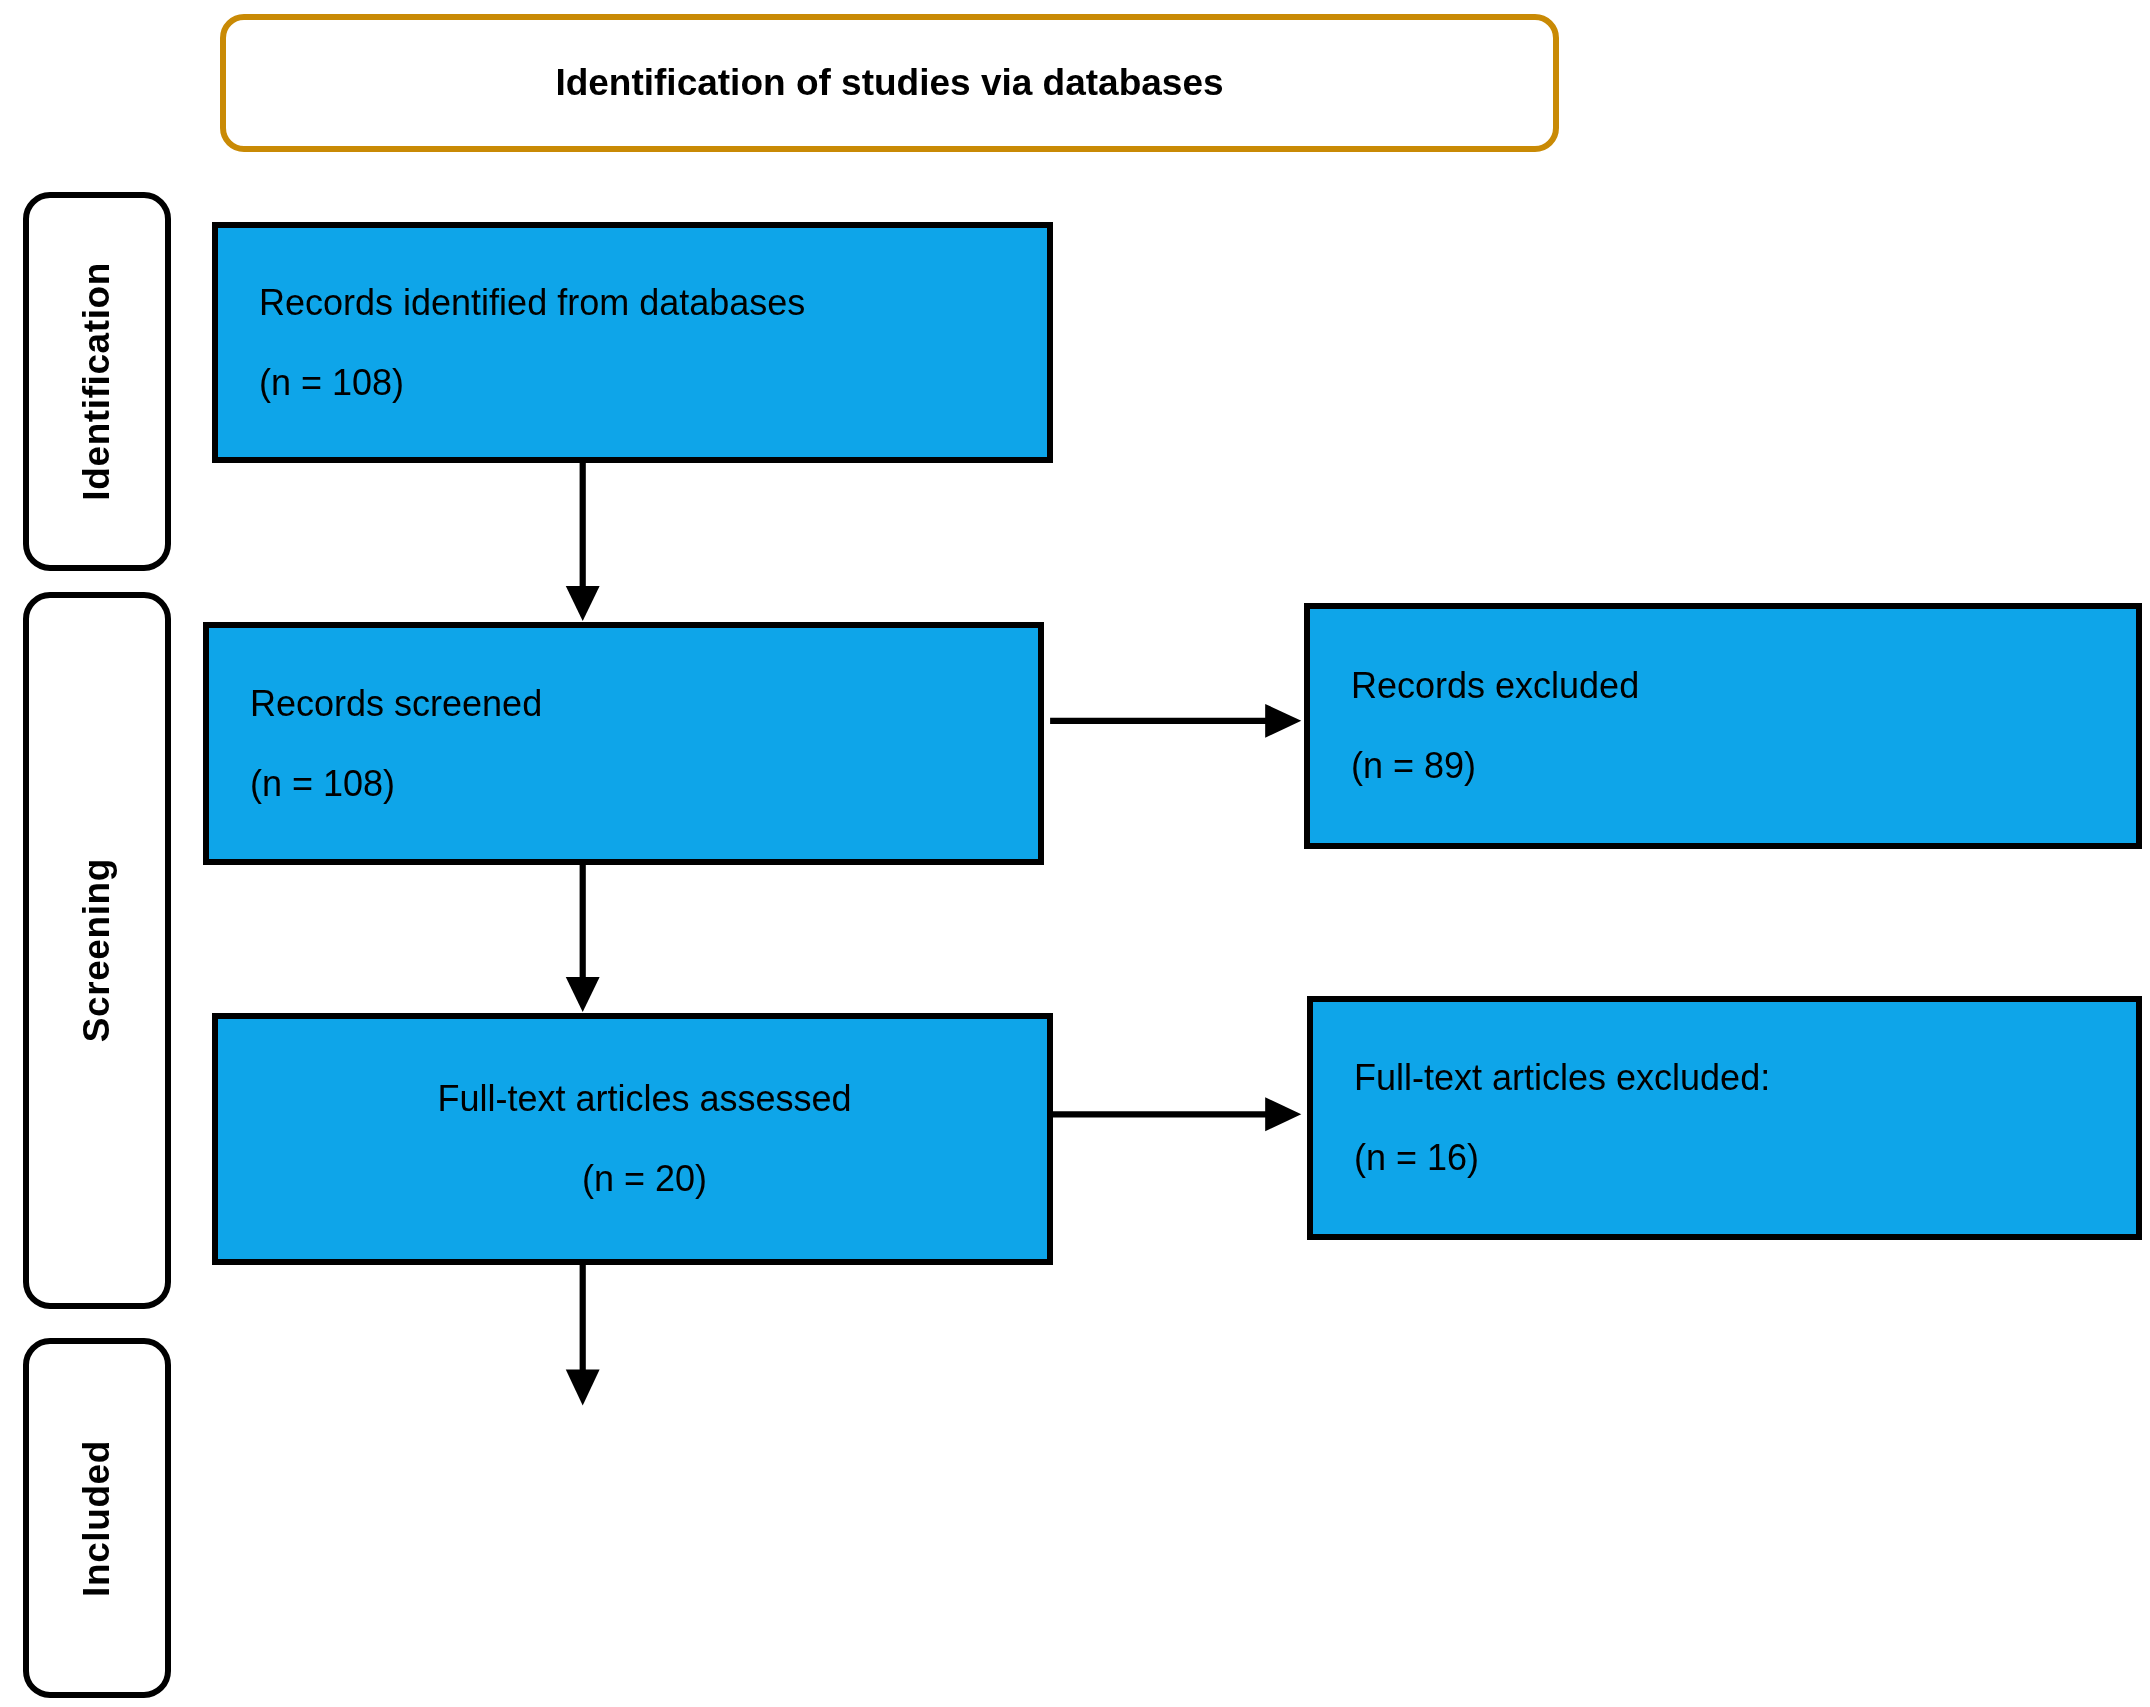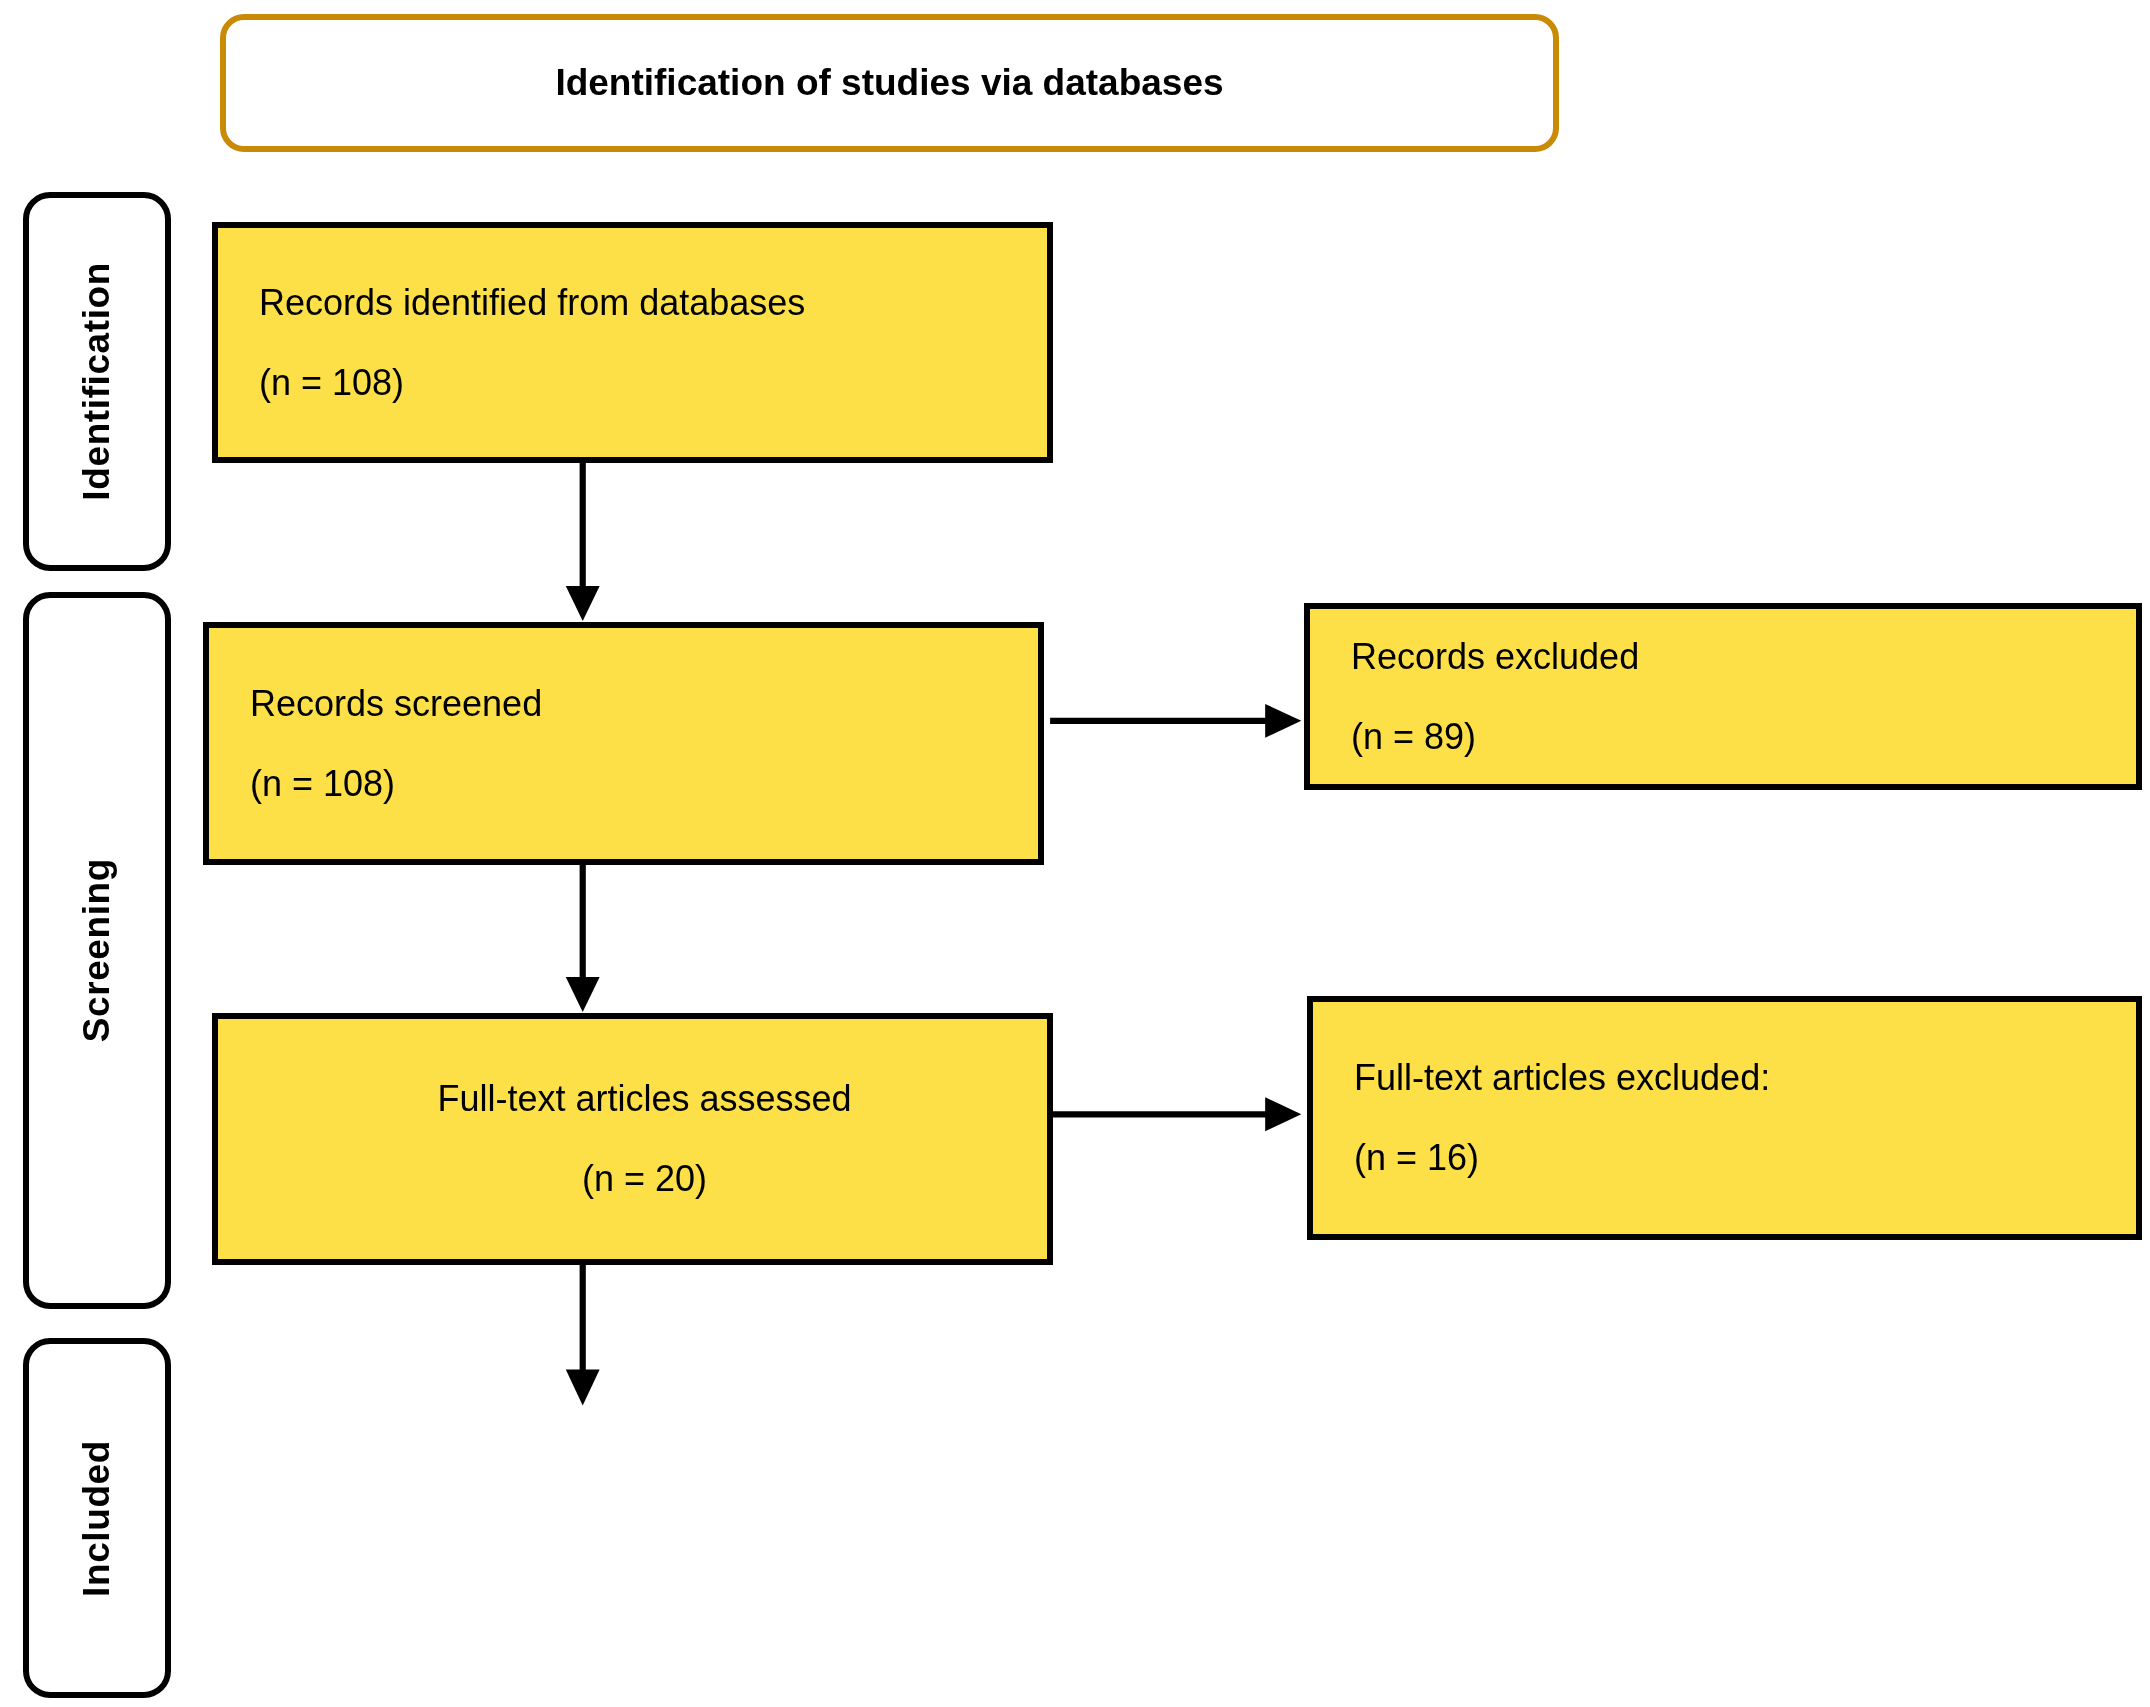--- a/index.html
+++ b/index.html
@@ -36,30 +36,30 @@
   #stage-screening      { top: 592px; height: 717px; }
   #stage-included       { top: 1338px; height: 360px; }
   .stage .stage-text {
     writing-mode: vertical-rl; transform: rotate(180deg);
     font-weight: bold; font-size: 37px; letter-spacing: 0.6px;
   }
 
   .fbox {
     position: absolute;
     border: 6.2px solid var(--box-border); box-sizing: border-box;
-    background: #fde047;
+    background: #0ea5e9;
     display: flex; flex-direction: column; justify-content: center;
     row-gap: 42px; padding-left: 41px; padding-right: 17px;
     font-size: 36px; line-height: 1.05;
   }
   #box-records-identified { left: 212px;  top: 222px;  width: 841px; height: 241px; }
   #box-records-screened   { left: 203px;  top: 622px; width: 841px; height: 243px; }
   #box-fulltext-assessed  { left: 212px;  top: 1013px; width: 841px; height: 252px; align-items: center; }
   #box-studies-included   { left: 207px;  top: 1407px; width: 839px; height: 232px; }
-  #box-records-excluded   { left: 1304px; top: 603px; width: 838px; height: 187px; }
+  #box-records-excluded   { left: 1304px; top: 603px; width: 838px; height: 246px; }
   #box-fulltext-excluded  { left: 1307px; top: 996px; width: 835px; height: 244px; }
 </style>
 </head>
 <body>
 
 <div class="canvas">
 
   <svg class="arrows-layer" viewBox="0 0 3810 3024" xmlns="http://www.w3.org/2000/svg" aria-hidden="true">
     <g fill="#000" stroke="#000">
       <line x1="1032" y1="815" x2="1032" y2="1042" stroke-width="11"></line>

